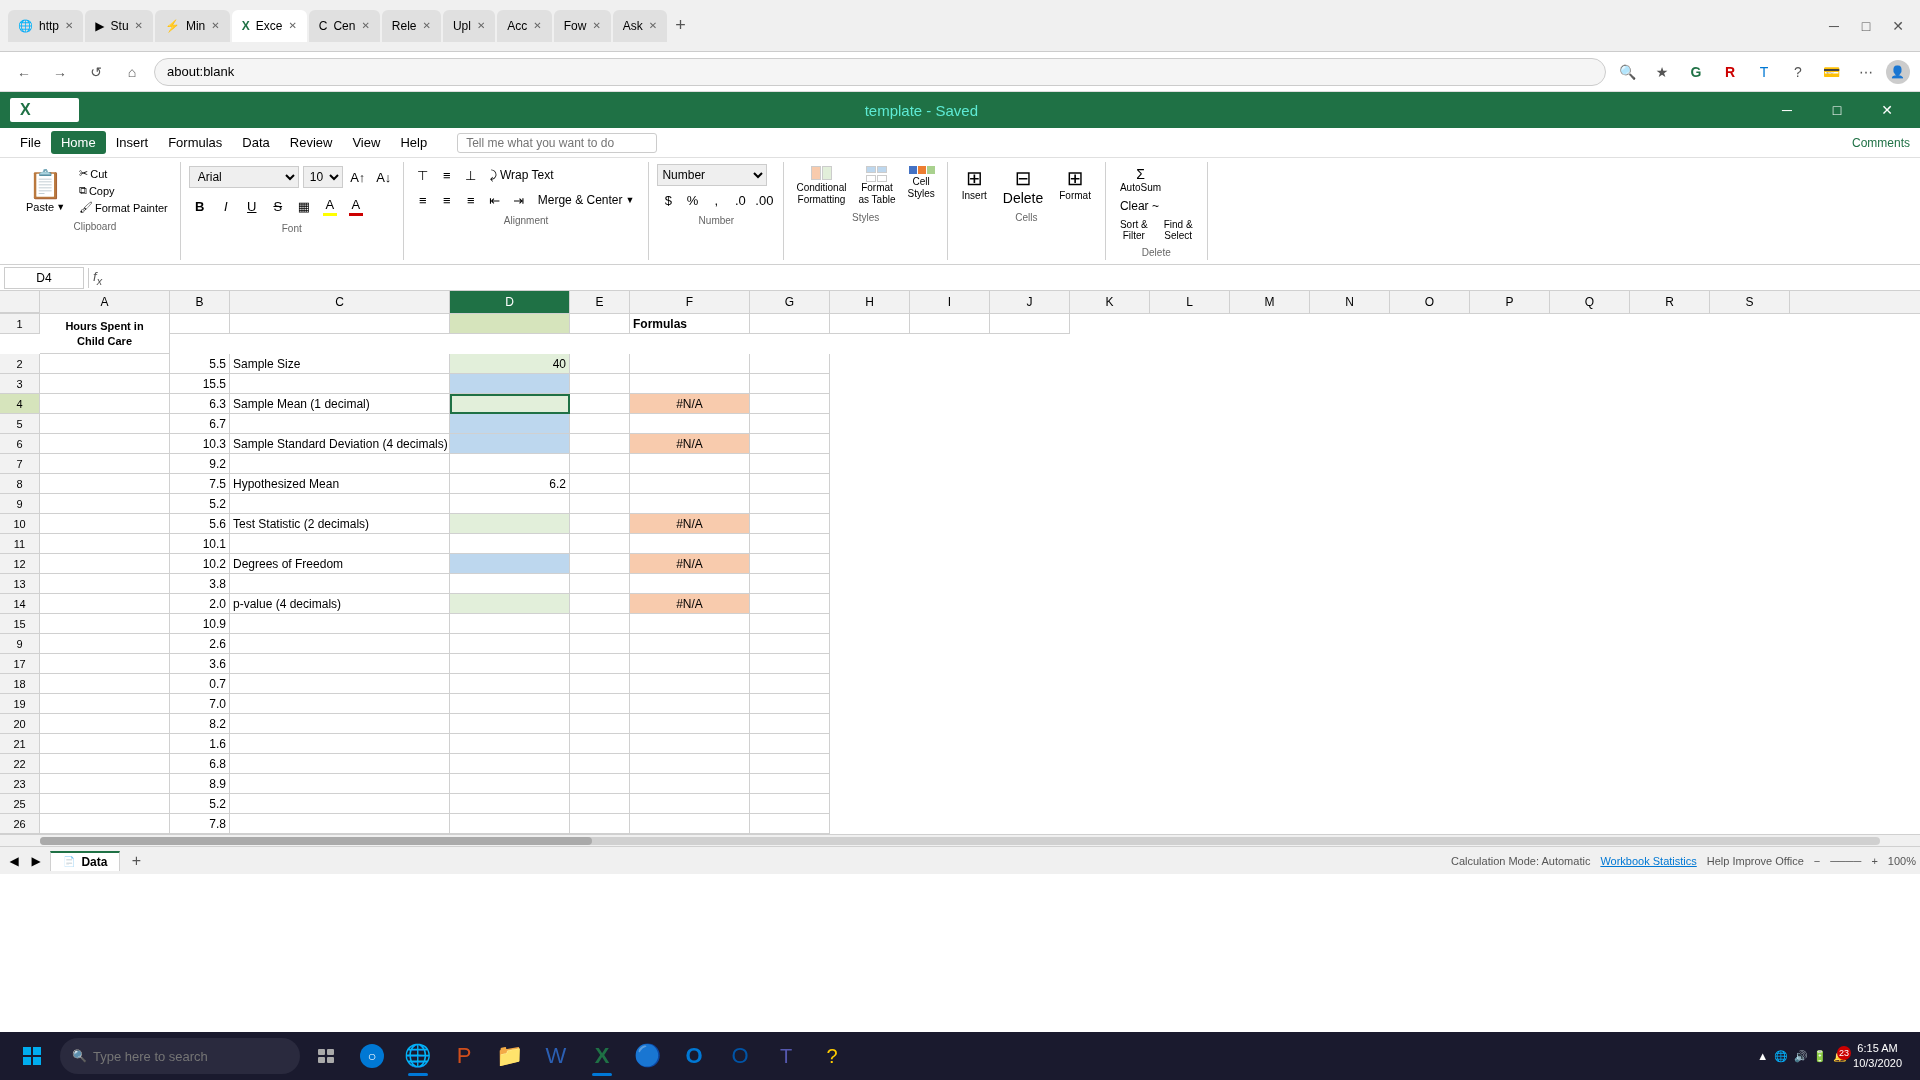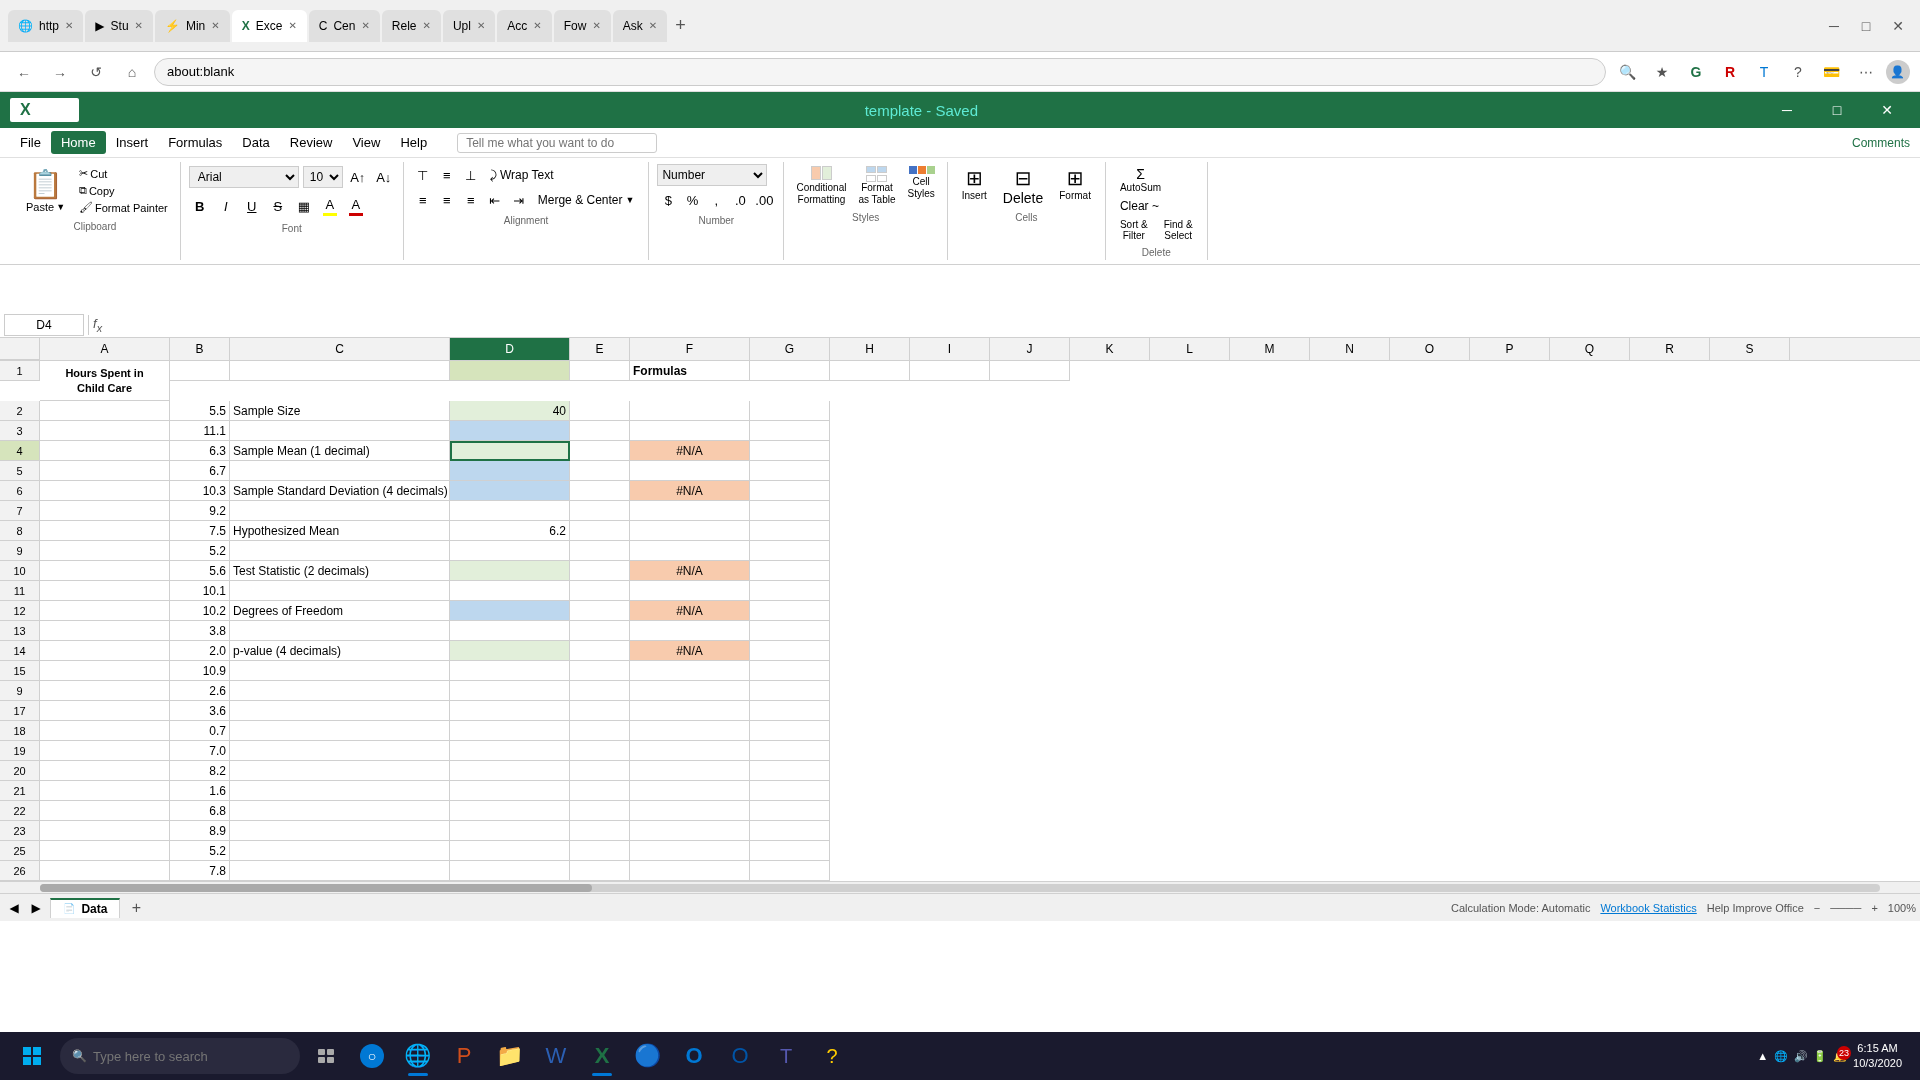--- a/index.html
+++ b/index.html
@@ -45,21 +45,21 @@
     
     .font-row { display: flex; align-items: center; gap: 4px; padding: 2px 0; }
     .font-select { width: 110px; height: 22px; border: 1px solid #ccc; font-size: 12px; padding: 0 4px; }
     .font-size-select { width: 40px; height: 22px; border: 1px solid #ccc; font-size: 12px; padding: 0 2px; }
     .font-btn { width: 22px; height: 22px; display: flex; align-items: center; justify-content: center; cursor: pointer; border-radius: 2px; font-size: 13px; border: none; background: transparent; }
     .font-btn.bold { font-weight: bold; }
     .font-btn.italic { font-style: italic; }
     .font-btn.underline { text-decoration: underline; }
 
     
-    .formula-bar { height: 26px; display: flex; align-items: center; border-bottom: 1px solid #d0d0d0; padding: 0 4px; gap: 4px; background: #fff; margin-top: 47px; }
+    .formula-bar { height: 26px; display: flex; align-items: center; border-bottom: 1px solid #d0d0d0; padding: 0 4px; gap: 4px; background: #fff; }
     .name-box { width: 80px; height: 22px; border: 1px solid #ccc; font-size: 12px; padding: 0 4px; text-align: center; }
     .formula-divider { width: 1px; height: 20px; background: #ccc; }
     .formula-input { flex: 1; height: 22px; border: none; font-size: 12px; padding: 0 4px; outline: none; }
     
     
     .col-header-row { display: flex; background: #f2f2f2; border-bottom: 1px solid #d0d0d0; }
     .corner-cell { width: 40px; height: 22px; background: #f2f2f2; border-right: 1px solid #d0d0d0; border-bottom: 1px solid #d0d0d0; flex-shrink: 0; }
     .col-header { height: 22px; display: flex; align-items: center; justify-content: center; font-size: 12px; border-right: 1px solid #d0d0d0; background: #f2f2f2; cursor: pointer; user-select: none; }
     .col-header.selected { background: #1f7145; color: #fff; }
     .grid-row { display: flex; }
@@ -446,21 +446,21 @@
       <div class="cell col-c">Sample Size</div>
       <div class="cell col-d num green-bg">40</div>
       <div class="cell col-e"></div>
       <div class="cell col-f"></div>
       <div class="cell col-g"></div>
     </div>
 
     <div class="grid-row">
       <div class="row-header">3</div>
       <div class="cell col-a"></div>
-      <div class="cell col-b num">11.1</div>
+      <div class="cell col-b num">15.5</div>
       <div class="cell col-c"></div>
       <div class="cell col-d blue-bg"></div>
       <div class="cell col-e"></div>
       <div class="cell col-f"></div>
       <div class="cell col-g"></div>
     </div>
 
     <div class="grid-row">
       <div class="row-header" style="background:#d6e4bc;">4</div>
       <div class="cell col-a"></div>

